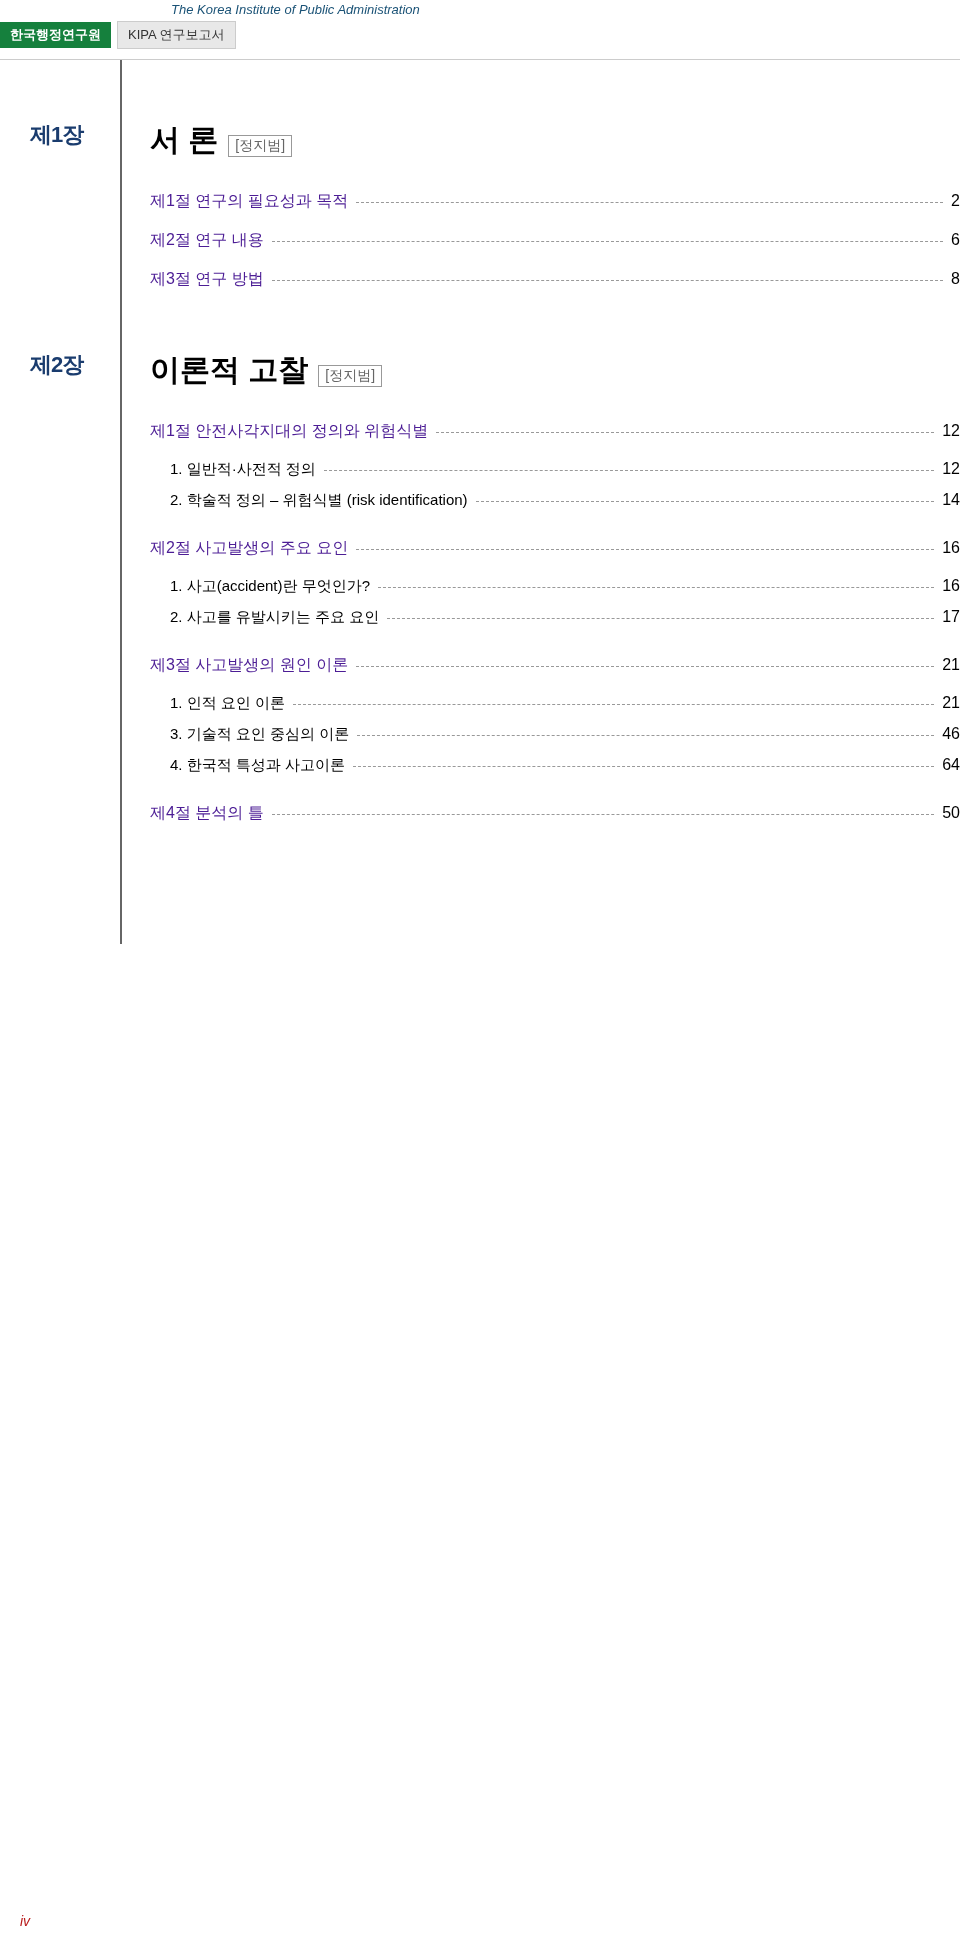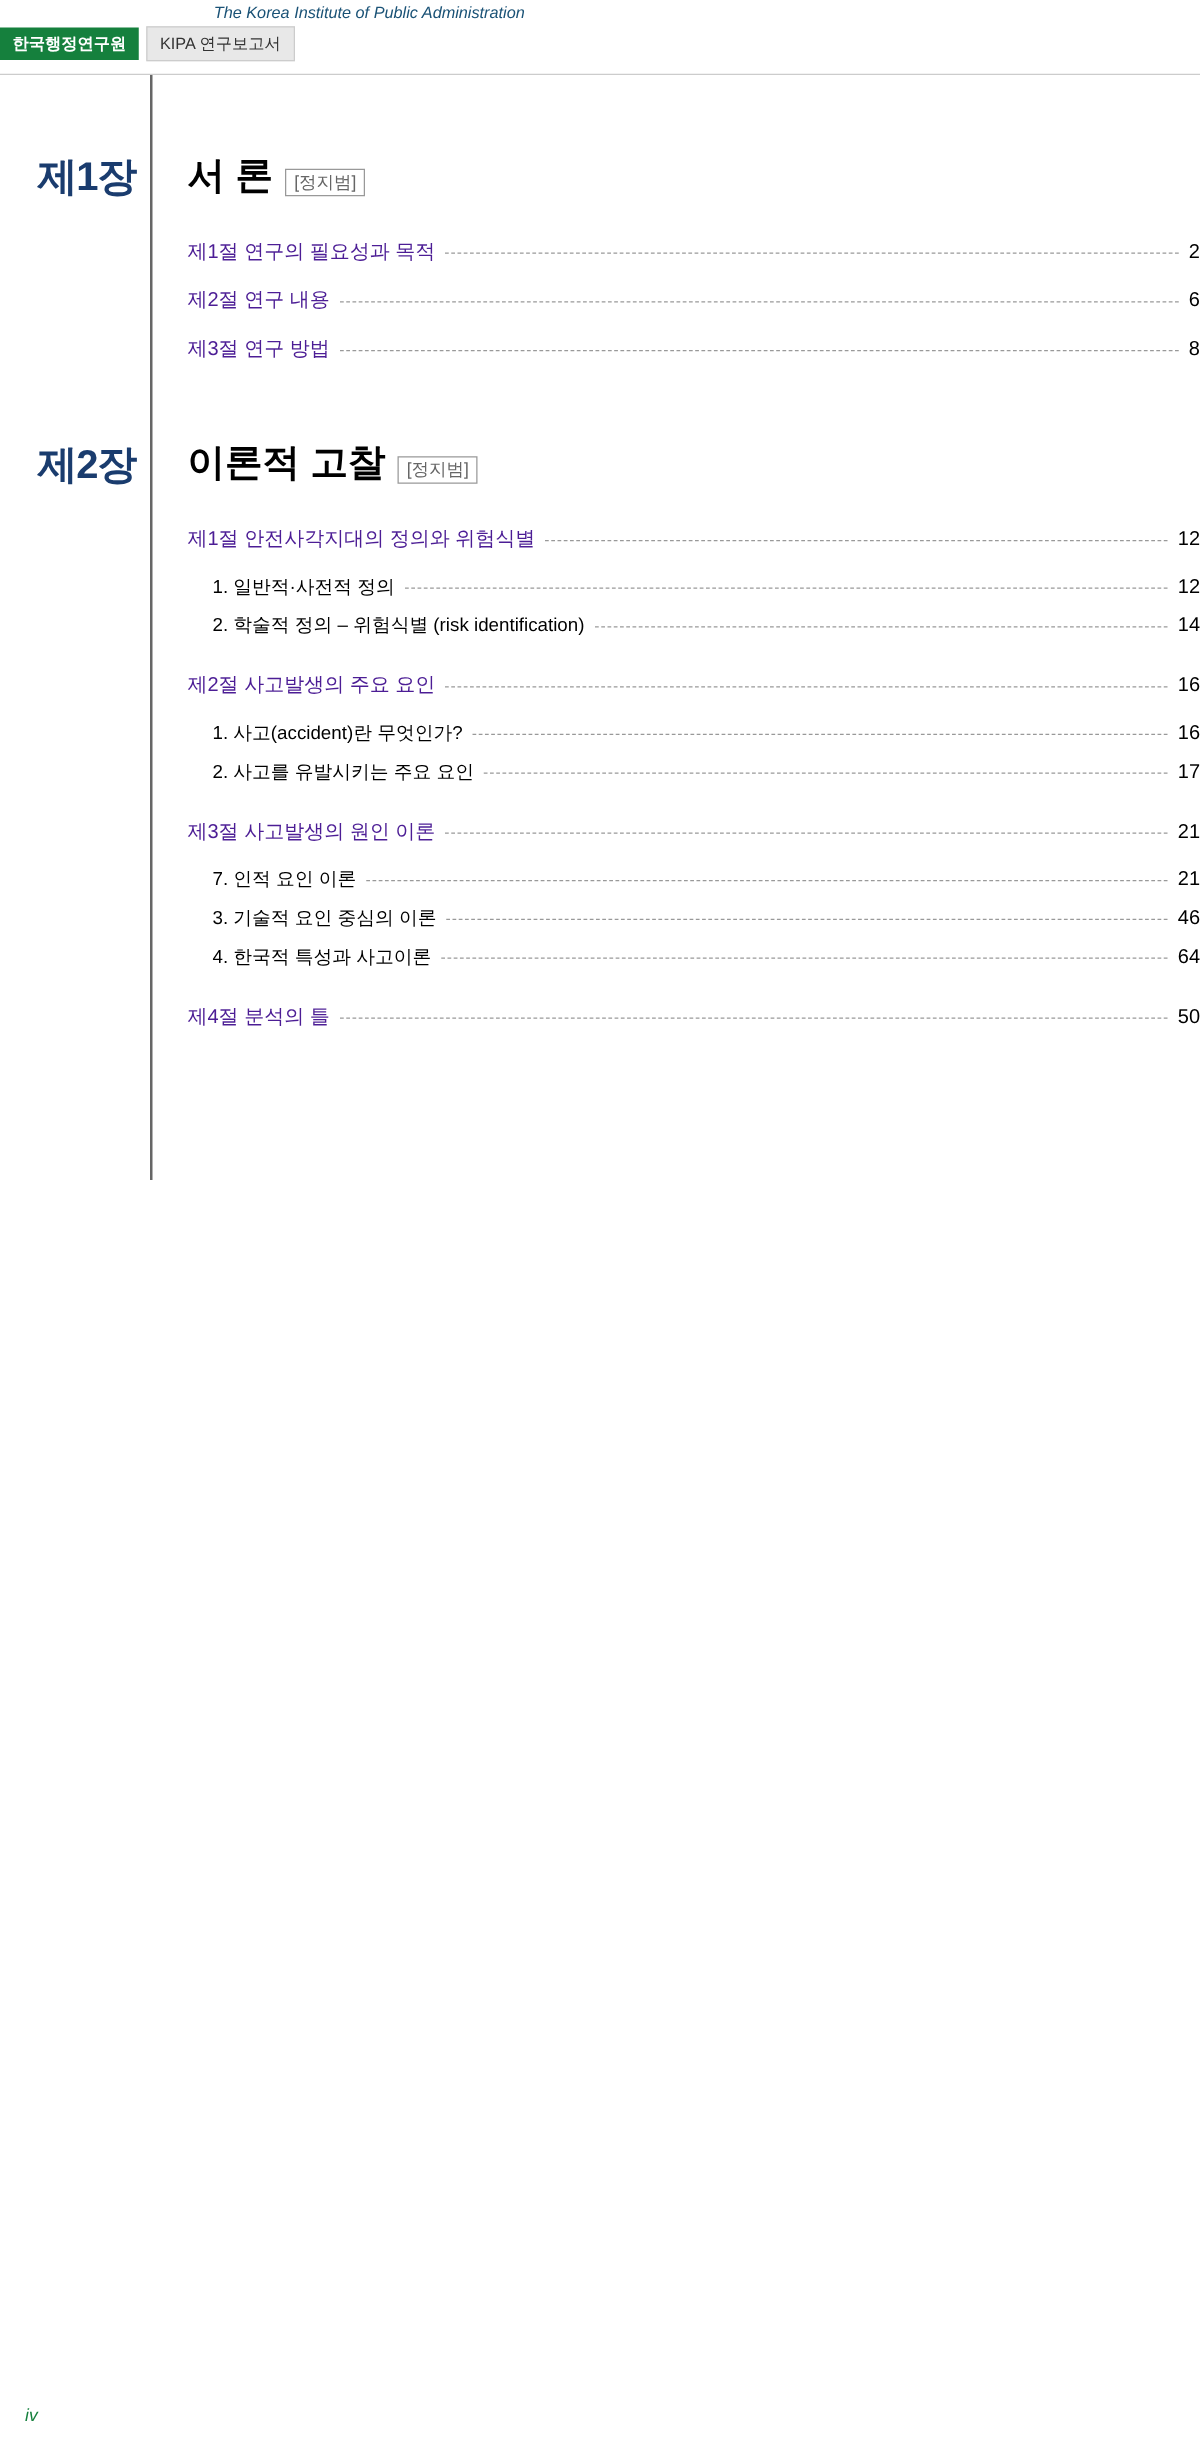--- a/index.html
+++ b/index.html
@@ -86,21 +86,21 @@
 
     .chapter-header {
       display: flex;
       align-items: baseline;
       margin-bottom: 30px;
     }
 
     .chapter-number {
       position: absolute;
       left: 30px;
-      font-size: 32px;
+      font-size: 22px;
       font-weight: bold;
       color: #1a3c6e;
       letter-spacing: -1px;
       font-family: 'Malgun Gothic', sans-serif;
     }
 
     .chapter-title {
       font-size: 30px;
       font-weight: bold;
       color: #000000;
@@ -162,24 +162,24 @@
     .toc-sub-entry-title {
       font-size: 15px;
       color: #000000;
       white-space: nowrap;
       flex-shrink: 0;
     }
 
     
     .footer-page {
       position: absolute;
-      bottom: 13px;
+      bottom: 24px;
       left: 20px;
       font-size: 14px;
-      color: #15803d;
+      color: #b91c1c;
       font-style: italic;
     }
 
     .section-group {
       margin-bottom: 28px;
     }
   </style>
 </head>
 <body>
 
@@ -272,21 +272,21 @@
       </div>
 
       <div class="section-group">
         <div class="toc-entry">
           <span class="toc-entry-title">제3절 사고발생의 원인 이론</span>
           <div class="toc-dots"></div>
           <span class="toc-page">21</span>
         </div>
         <div class="toc-sub-entries">
           <div class="toc-sub-entry">
-            <span class="toc-sub-entry-title">7. 인적 요인 이론</span>
+            <span class="toc-sub-entry-title">1. 인적 요인 이론</span>
             <div class="toc-dots"></div>
             <span class="toc-page">21</span>
           </div>
           <div class="toc-sub-entry">
             <span class="toc-sub-entry-title">3. 기술적 요인 중심의 이론</span>
             <div class="toc-dots"></div>
             <span class="toc-page">46</span>
           </div>
           <div class="toc-sub-entry">
             <span class="toc-sub-entry-title">4. 한국적 특성과 사고이론</span>

